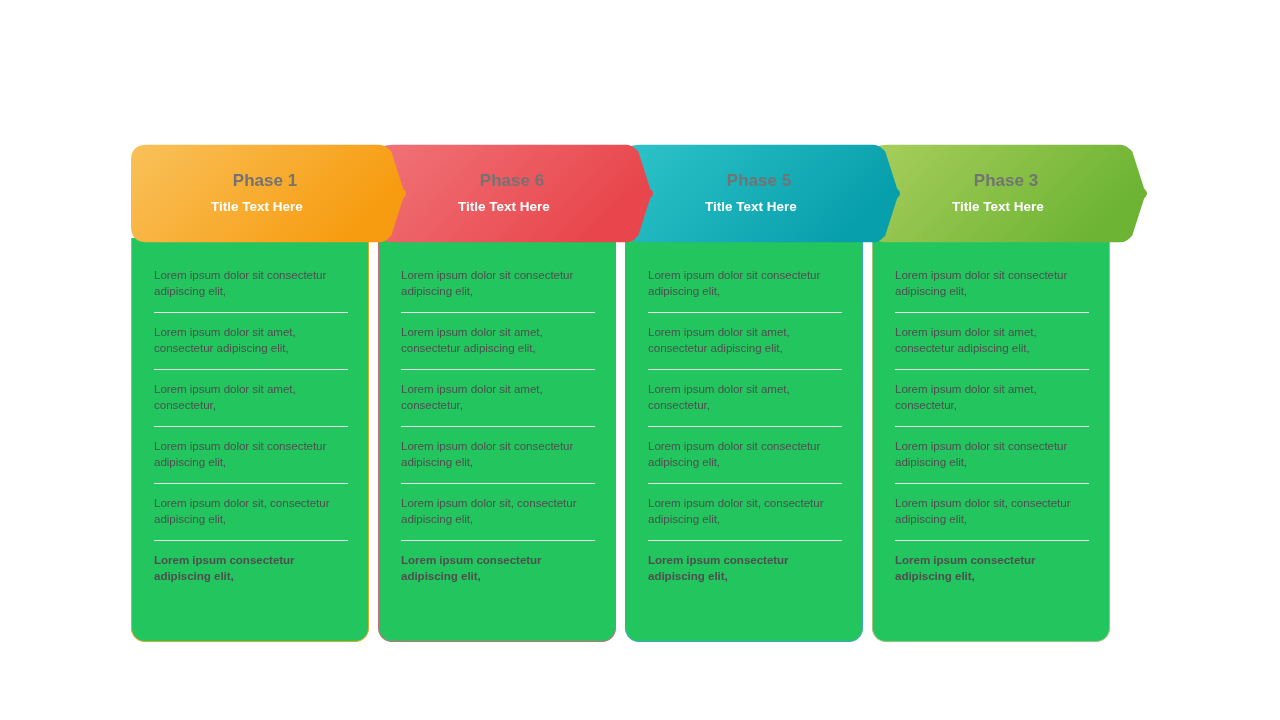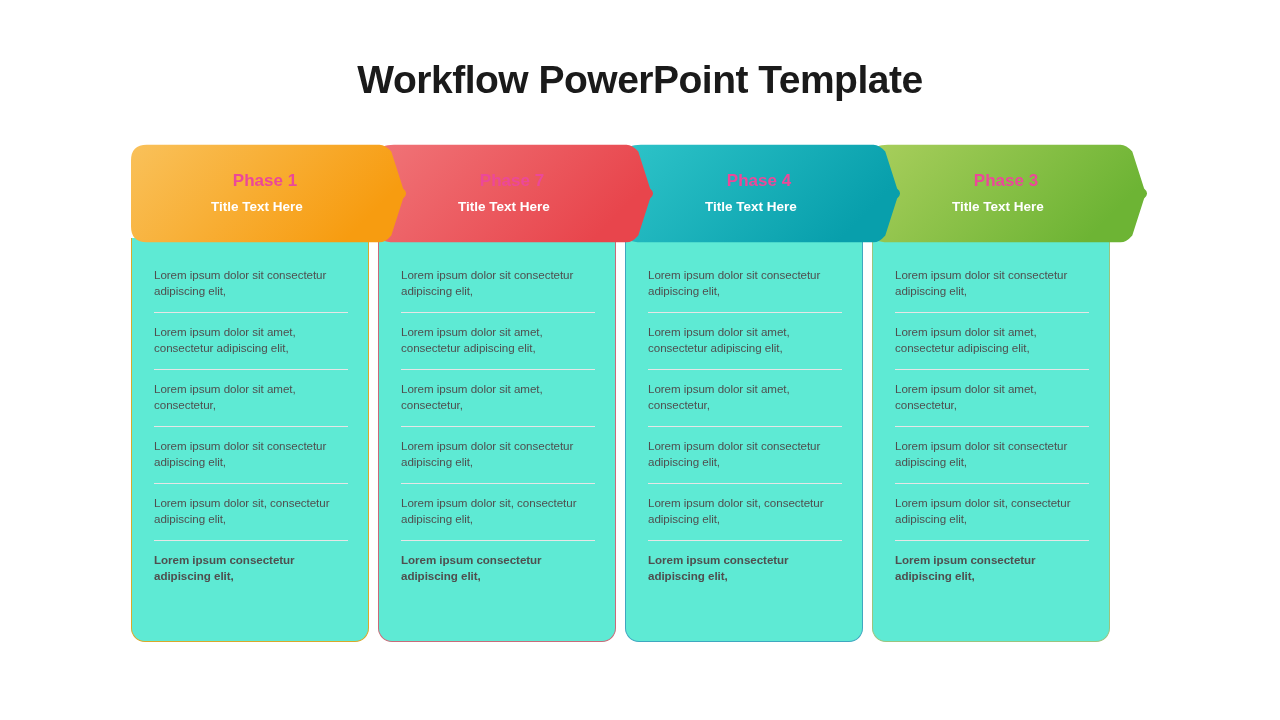--- a/index.html
+++ b/index.html
@@ -86,21 +86,21 @@
     flex-direction: column;
     align-items: center;
     justify-content: center;
     z-index: 3;
     pointer-events: none;
   }
 
   .chev-phase {
     font-size: 17px;
     font-weight: bold;
-    color: #ec4899;
+    color: #737373;
     letter-spacing: 0px;
     line-height: 1.1;
     white-space: nowrap;
     padding-left: 16px;
   }
 
   .chev-sub {
     margin-top: 9px;
     font-size: 13.5px;
     font-weight: 600;
@@ -111,21 +111,21 @@
     text-align: right;
   }
 
   
   .card {
     position: absolute;
     top: 94px;
     left: 0;
     width: 238px;
     height: 404px;
-    background: #5eead4;
+    background: #22c55e;
     border: 1px solid #cccccc;
     border-top: none;
     border-bottom-left-radius: 14px;
     border-bottom-right-radius: 14px;
     z-index: 2;
     padding: 18px 20px 0 22px;
   }
 
   .item {
     position: relative;
@@ -140,21 +140,20 @@
     color: #4f4f4f;
     font-family: "Liberation Sans", sans-serif;
     letter-spacing: -0.05px;
   }
 </style>
 </head>
 <body>
 
 <div id="slide">
 
-  <div id="slide-title">Workflow PowerPoint Template</div>
 
   <div id="columns">
 
   <div class="column c0">
         <div class="card" style="border-color: rgb(217, 169, 42);">
           <div class="item">
             <div class="item-text">Lorem ipsum dolor sit consectetur adipiscing elit,</div>
           </div>
           <div class="item">
             <div class="item-text">Lorem ipsum dolor sit amet, consectetur adipiscing elit,</div>
@@ -235,21 +234,21 @@
            L 264 92
            Q 258 99 252 99
            L 16 99
            Q 0 99 2 90
            L 24 54.5
            Q 30 49.5 24 44.5
            L 2 9
            Q 0 0 16 0 Z" fill="url(#grad1)"></path>
           </svg>
           <div class="chev-text">
-            <div class="chev-phase">Phase 7</div>
+            <div class="chev-phase">Phase 6</div>
             <div class="chev-sub">Title Text Here</div>
           </div>
         </div>
       </div>
       <div class="column c2">
         <div class="card" style="border-color: rgb(63, 167, 192);">
           <div class="item">
             <div class="item-text">Lorem ipsum dolor sit consectetur adipiscing elit,</div>
           </div>
           <div class="item">
@@ -284,21 +283,21 @@
            L 264 92
            Q 258 99 252 99
            L 16 99
            Q 0 99 2 90
            L 24 54.5
            Q 30 49.5 24 44.5
            L 2 9
            Q 0 0 16 0 Z" fill="url(#grad2)"></path>
           </svg>
           <div class="chev-text">
-            <div class="chev-phase">Phase 4</div>
+            <div class="chev-phase">Phase 5</div>
             <div class="chev-sub">Title Text Here</div>
           </div>
         </div>
       </div>
       <div class="column c3">
         <div class="card" style="border-color: rgb(155, 196, 127);">
           <div class="item">
             <div class="item-text">Lorem ipsum dolor sit consectetur adipiscing elit,</div>
           </div>
           <div class="item">

